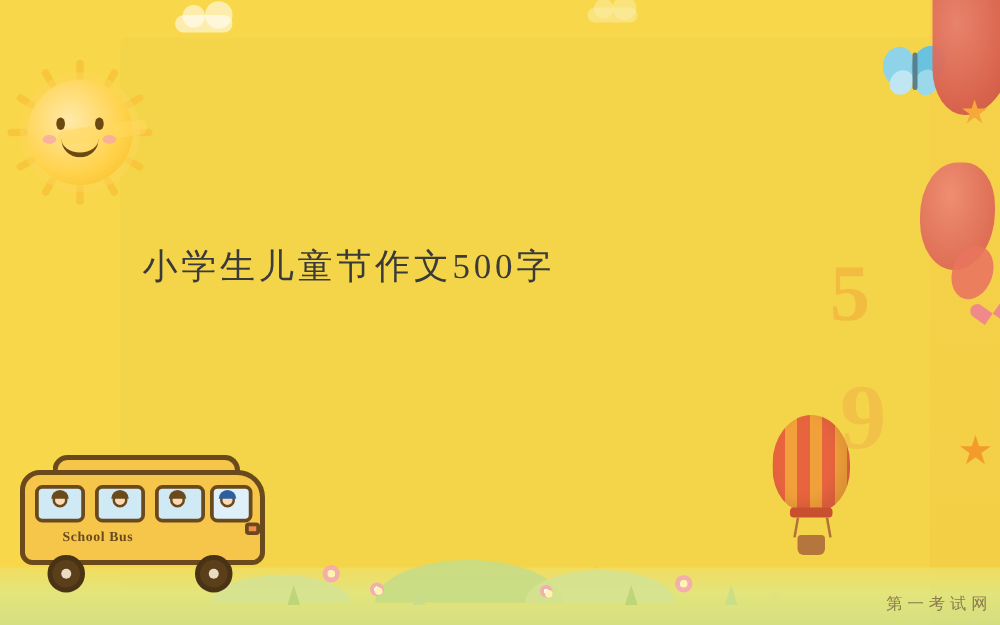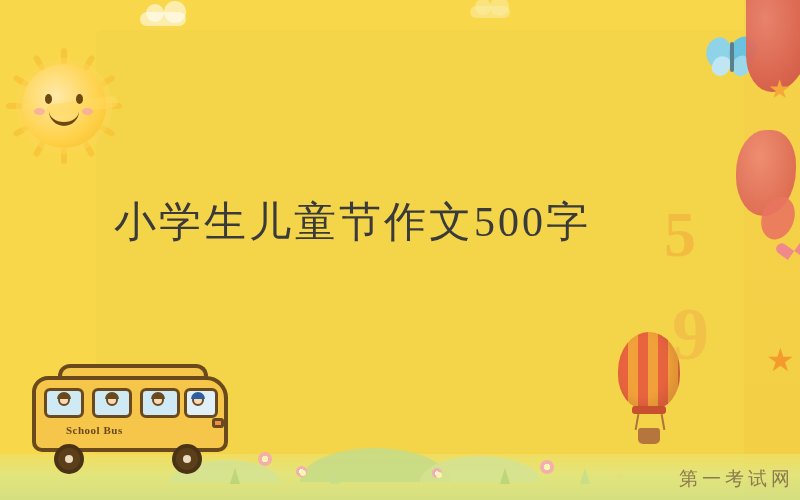--- a/index.html
+++ b/index.html
@@ -273,21 +273,21 @@
     position: absolute;
     left: 26px; top: 96px;
     width: 22px; height: 16px;
     background: #b4763c;
     border-radius: 3px 3px 5px 5px;
   }
 
   
   .bus {
     position: absolute;
-    left: 32px; top: 362px;
+    left: 16px; top: 362px;
     width: 210px; height: 110px;
   }
   .bus-body {
     position: absolute;
     left: 0; top: 14px;
     width: 196px; height: 76px;
     background: #f6c64a;
     border: 4px solid #6a4a1d;
     border-radius: 16px 22px 10px 10px;
     box-sizing: border-box;
@@ -420,38 +420,38 @@
   
   .title-wrap {
     position: absolute;
     left: 114px;
     top: 196px;
     width: 560px;
   }
   .title-line {
     font-family: "Liberation Serif", serif;
     color: #3a3a3a;
-    font-size: 42px;
+    font-size: 28px;
     line-height: 1.28;
     letter-spacing: 3px;
     white-space: nowrap;
   }
   .title-line.line2 {
     font-size: 40px;
     margin-top: 4px;
     letter-spacing: 2px;
   }
 
   
   .watermark {
     position: absolute;
     right: 6px;
     bottom: 8px;
     font-family: "Liberation Serif", serif;
-    font-size: 19px;
+    font-size: 13px;
     color: #7d6a45;
     letter-spacing: 4px;
     opacity: .85;
     white-space: nowrap;
     margin-top: 22px;
   }
 </style>
 </head>
 <body>
 

